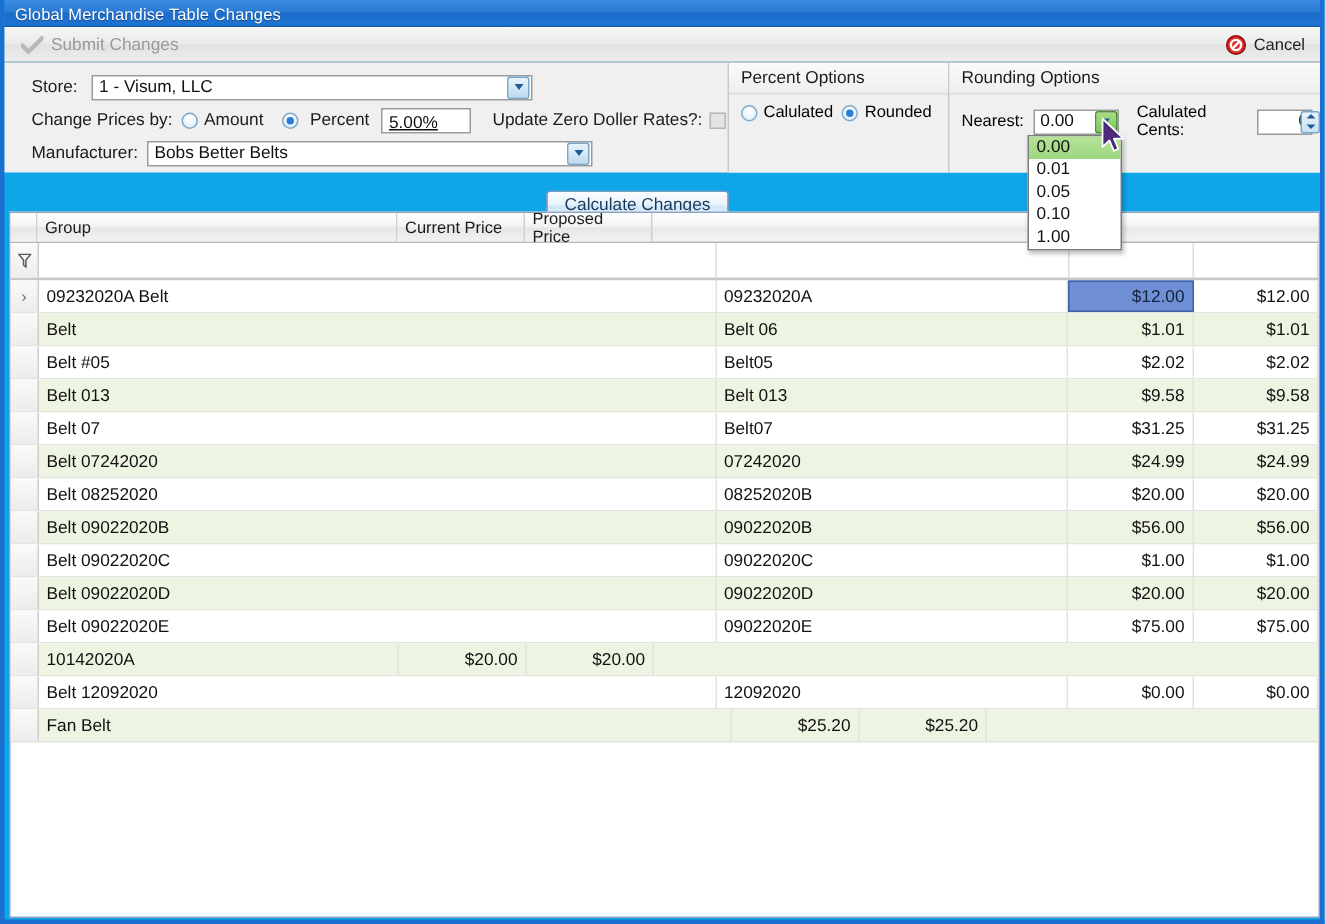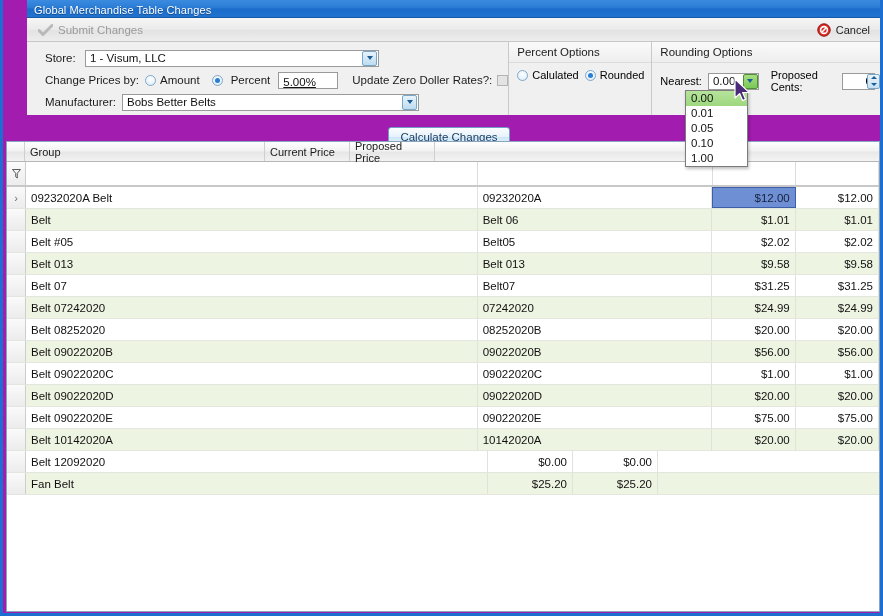--- a/index.html
+++ b/index.html
@@ -7,22 +7,21 @@
     width:883px;height:616px;overflow:hidden;
     font-family:"Liberation Sans", sans-serif;
     font-size:11px;
     background:#ffffff;
   }
   .window{
     position:absolute;left:0;top:0;width:883px;height:616px;
     box-sizing:border-box;
     border:3px solid #1c6fd0;
     border-top:none;
-    background:#a21caf;
-    padding-left:24px;
+    background:#0ea5e9;
   }
   
   .titlebar{
     height:18px;
     background:linear-gradient(to bottom,#3b8ce0 0%,#2a7bd4 45%,#1c6ccb 52%,#1f73cf 100%);
     color:#ffffff;
     font-size:11px;
     padding:2px 0 0 7px;
     box-sizing:border-box;
     position:relative;
@@ -267,21 +266,21 @@
     <div class="gbox" style="flex:1">
       <div class="ghead">Rounding Options</div>
       <div class="gbody">
         <label class="cap">Nearest:</label>
         <div class="combo" style="width:62px">
           <span class="cval">0.00</span>
           <span class="nearestbtn">
               <i class="arr"></i>
             </span>
         </div>
-        <label class="cap" style="margin-left:6px">Proposed Cents:</label>
+        <label class="cap" style="margin-left:6px">Calulated Cents:</label>
         <div class="spin">
           <span>0</span>
         </div>
         <span class="spinbtns" style="margin-left:-14px;position:relative;z-index:2;">
           <i class="u"></i>
             <i class="d"></i>
         </span>
       </div>
     </div>
   </div>
@@ -385,28 +384,28 @@
         </div>
         <div class="row white">
           <div class="ind"></div>
           <div class="cell c-desc">Belt 09022020E</div>
           <div class="cell c-grp">09022020E</div>
           <div class="cell c-cur num">$75.00</div>
           <div class="cell c-prop num">$75.00</div>
         </div>
         <div class="row alt">
           <div class="ind"></div>
-          <div class="cell c-desc">Belt 10142020A</div>
           <div class="cell c-grp">10142020A</div>
           <div class="cell c-cur num">$20.00</div>
           <div class="cell c-prop num">$20.00</div>
         </div>
         <div class="row white">
           <div class="ind"></div>
           <div class="cell c-desc">Belt 12092020</div>
+          <div class="cell c-grp">12092020</div>
           <div class="cell c-cur num">$0.00</div>
           <div class="cell c-prop num">$0.00</div>
         </div>
         <div class="row alt">
           <div class="ind"></div>
           <div class="cell c-desc">Fan Belt</div>
           <div class="cell c-cur num">$25.20</div>
           <div class="cell c-prop num">$25.20</div>
         </div>
       </div>

